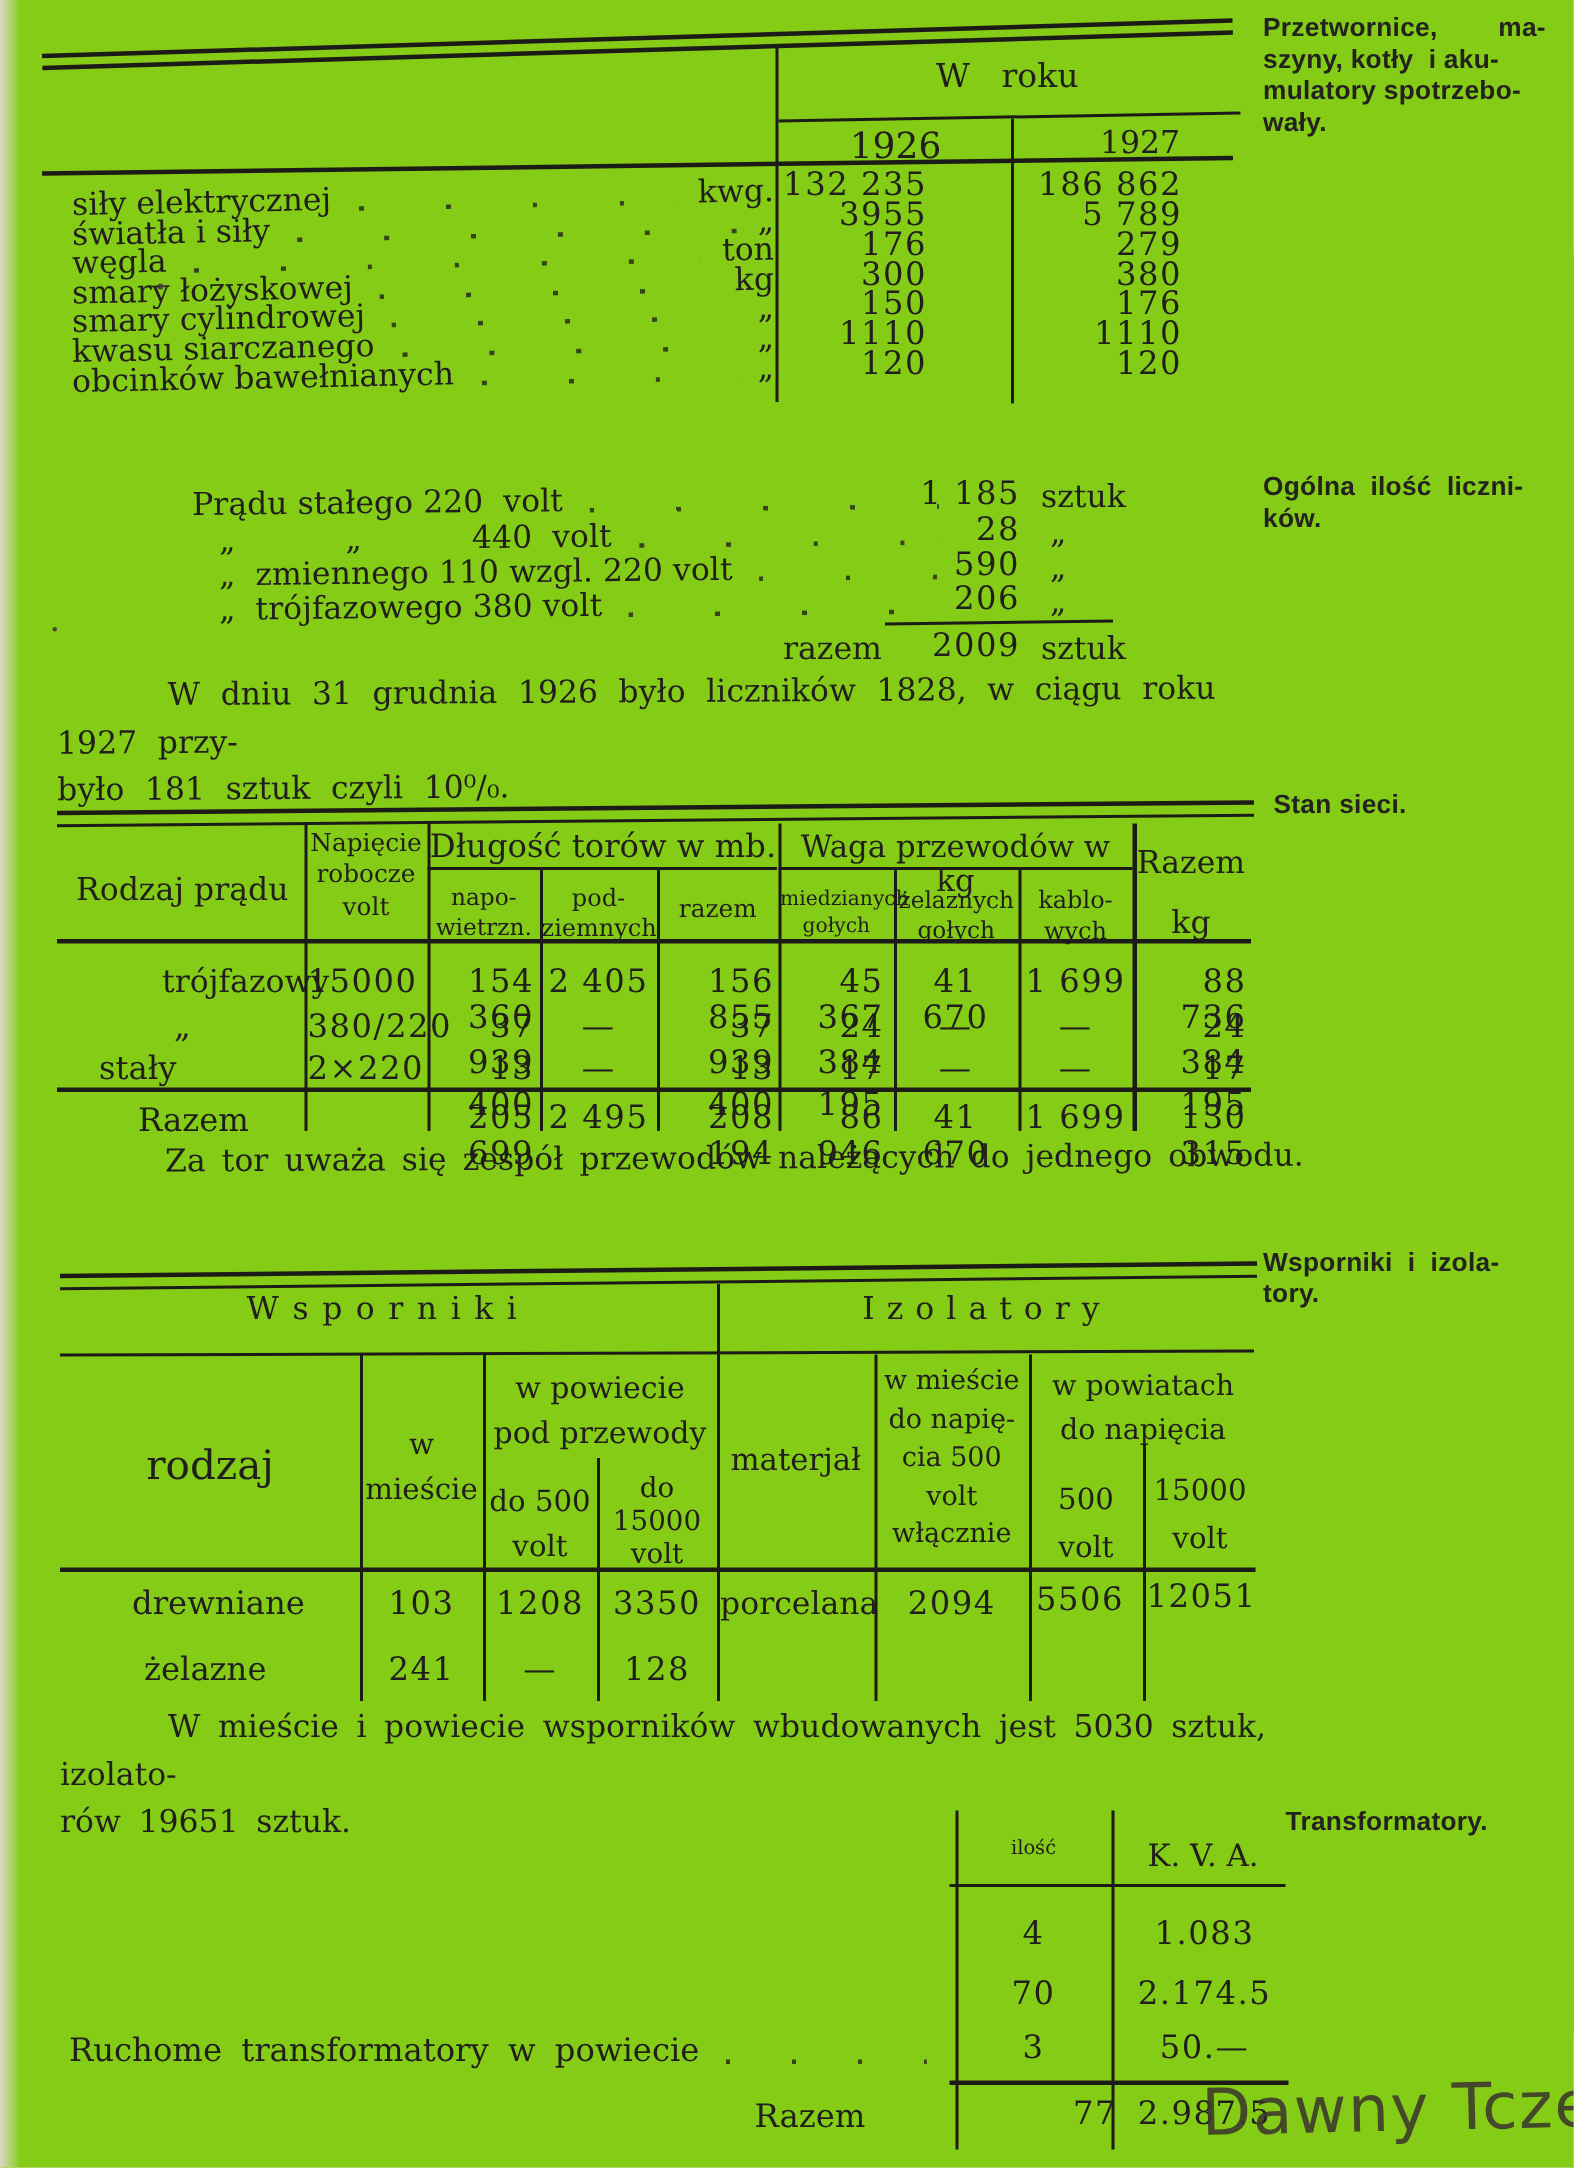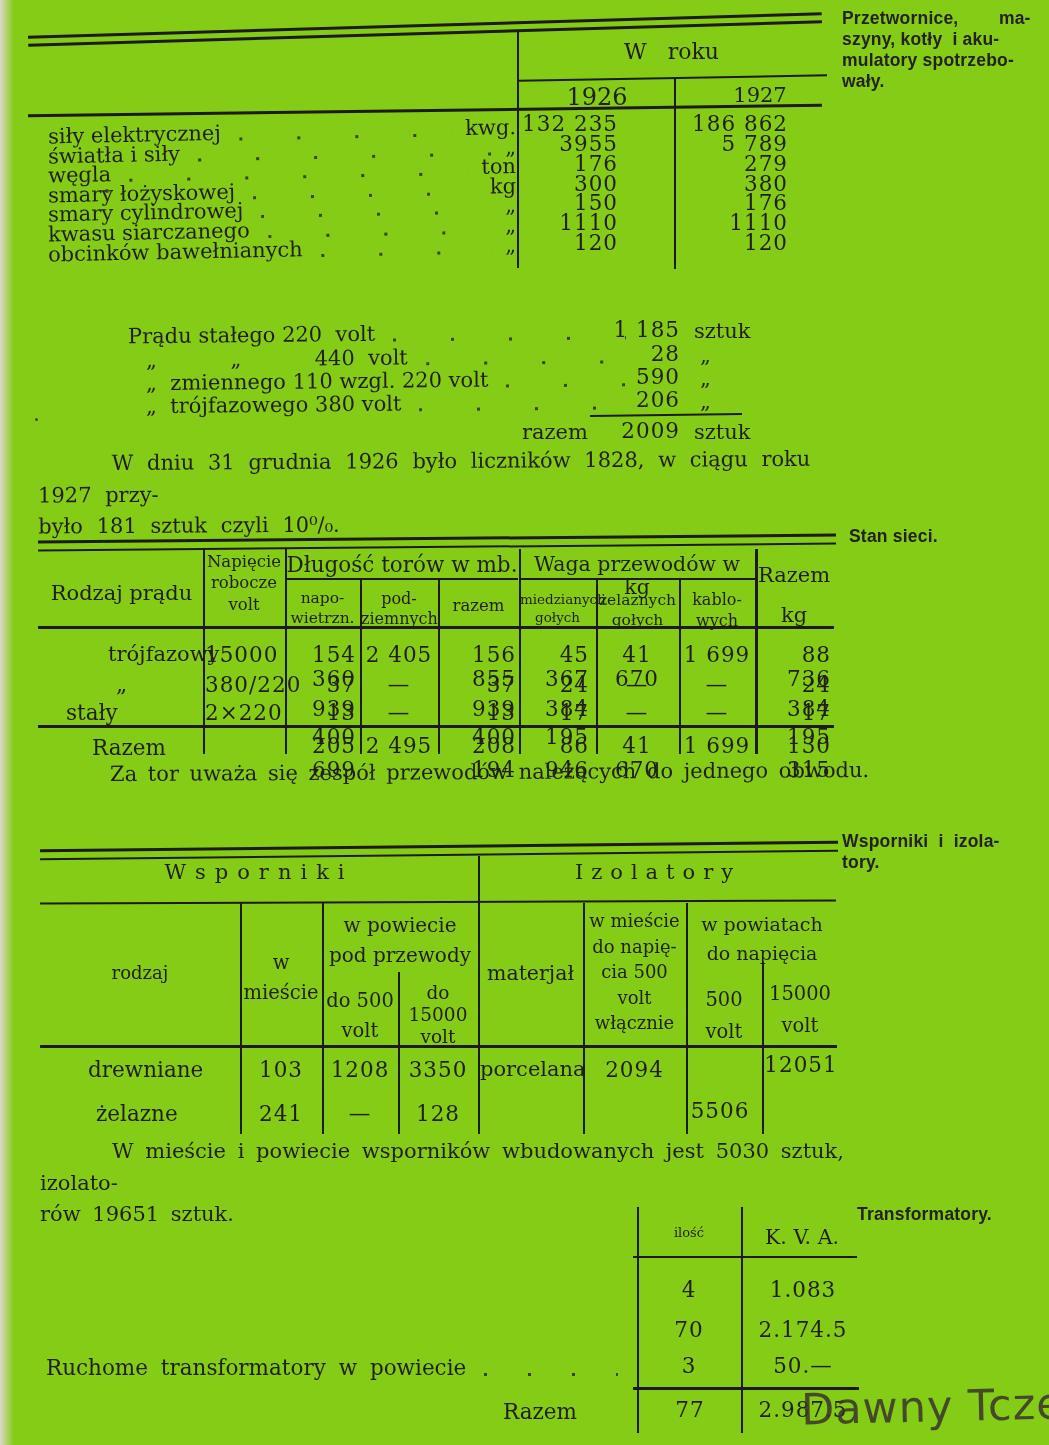--- a/index.html
+++ b/index.html
@@ -36,20 +36,22 @@
 
 <div class="page">
   <div class="edge"></div>
   <div class="speck" style="left:105px;top:189px;width:4px;height:4px;"></div>
   <div class="speck" style="left:35px;top:418px;width:3px;height:3px;"></div>
 
   <div class="mnote" style="left:842px;top:8px;">Przetwornice,        ma-
 szyny, kotły  i aku-
 mulatory spotrzebo-
 wały.</div>
+  <div class="mnote" style="left:842px;top:314px;">Ogólna  ilość  liczni-
+ków.</div>
   <div class="mnote" style="left:849px;top:526px;">Stan sieci.</div>
   <div class="mnote" style="left:842px;top:831px;">Wsporniki  i  izola-
 tory.</div>
   <div class="mnote" style="left:857px;top:1204px;">Transformatory.</div>
 
   <div class="abs" style="left:28px;top:24px;width:794px;height:12px;transform:rotate(-1.7deg);">
     <div style="position:absolute;top:0;left:0;right:0;height:3px;background:#1c1b18;"></div>
     <div style="position:absolute;top:8px;left:0;right:0;height:2.5px;background:#1c1b18;"></div>
   </div>
   <div class="vl" style="left:517px;top:30px;height:238px;"></div>
@@ -234,21 +236,21 @@
   <div class="cell ctr grp" style="left:478px;top:861px;width:360px;letter-spacing:8px;text-align:center;">Izolatory</div>
   <div class="vl" style="left:478px;top:856px;height:278px;"></div>
   <div class="hl" style="left:40px;top:901px;width:796px;transform:rotate(-0.2deg);"></div>
   <div class="vl" style="left:240px;top:903px;height:231px;"></div>
   <div class="vl" style="left:322px;top:903px;height:231px;"></div>
   <div class="vl" style="left:583px;top:903px;height:231px;"></div>
   <div class="vl" style="left:686px;top:903px;height:231px;"></div>
   <div class="vl" style="left:398px;top:972px;height:162px;"></div>
   <div class="vl" style="left:762px;top:962px;height:172px;"></div>
 
-  <div class="cell ctr" style="left:40px;top:963px;width:200px;font-size:18px;">rodzaj</div>
+  <div class="cell ctr" style="left:40px;top:963px;width:200px;font-size:27px;">rodzaj</div>
   <div class="cell ctr prelh" style="left:240px;top:948px;width:82px;font-size:19.5px;line-height:1.55;">w
 mieście</div>
   <div class="cell ctr prelh" style="left:322px;top:910px;width:156px;font-size:20px;line-height:1.5;">w powiecie
 pod przewody</div>
   <div class="cell ctr prelh" style="left:324px;top:986px;width:72px;font-size:19.5px;line-height:1.55;">do 500
 volt</div>
   <div class="cell ctr prelh" style="left:400px;top:982px;width:76px;font-size:18.5px;line-height:1.18;">do
 15000
 volt</div>
   <div class="cell ctr" style="left:478px;top:962px;width:105px;font-size:20.5px;">materjał</div>
@@ -265,21 +267,21 @@
 volt</div>
 
   <div class="hl" style="left:40px;top:1045px;width:797px;height:2.5px;"></div>
 
   <div class="cell" style="left:88px;top:1058px;font-size:21.5px;">drewniane</div>
   <div class="cell ctr num" style="left:240px;top:1058px;width:82px;">103</div>
   <div class="cell ctr num" style="left:322px;top:1058px;width:76px;">1208</div>
   <div class="cell ctr num" style="left:398px;top:1058px;width:80px;">3350</div>
   <div class="cell ctr" style="left:480px;top:1058px;width:103px;font-size:21px;">porcelana</div>
   <div class="cell ctr num" style="left:583px;top:1058px;width:103px;">2094</div>
-  <div class="cell ctr num" style="left:686px;top:1055px;width:68px;margin-top:44px;">5506</div>
+  <div class="cell ctr num" style="left:686px;top:1055px;width:68px;">5506</div>
   <div class="cell ctr num" style="left:762px;top:1053px;width:78px;">12051</div>
 
   <div class="cell" style="left:96px;top:1102px;font-size:21.5px;">żelazne</div>
   <div class="cell ctr num" style="left:240px;top:1102px;width:82px;">241</div>
   <div class="cell ctr num" style="left:322px;top:1102px;width:76px;">—</div>
   <div class="cell ctr num" style="left:398px;top:1102px;width:80px;">128</div>
 
   <div class="cell prelh" style="left:40px;top:1136px;width:804px;font-size:21px;line-height:1.5;word-spacing:5px;text-indent:72px;">W mieście i powiecie wsporników wbudowanych  jest 5030 sztuk,  izolato-
 rów 19651 sztuk.</div>
 
@@ -297,17 +299,17 @@
 
   <div class="leader" style="left:46px;top:1356px;width:586px;font-size:21.5px;word-spacing:6px;">
       <span class="lbl">Ruchome transformatory w powiecie</span>
       <span class="dots fine"></span>
     </div>
   <div class="cell ctr num" style="left:637px;top:1354px;width:104px;">3</div>
   <div class="cell ctr num" style="left:741px;top:1354px;width:124px;">50.—</div>
 
   <div class="hl" style="left:633px;top:1387px;width:226px;height:2.5px;"></div>
   <div class="cell" style="left:503px;top:1400px;font-size:21.5px;">Razem</div>
-  <div class="cell ctr num" style="left:637px;top:1398px;width:106px;">77</div>
+  <div class="cell ctr num" style="left:637px;top:1398px;width:106px;padding-left:40px;">77</div>
   <div class="cell ctr num" style="left:741px;top:1398px;width:124px;">2.987.5</div>
 
   <div class="wm">Dawny Tczew</div>
 </div>
 
 </body></html>

